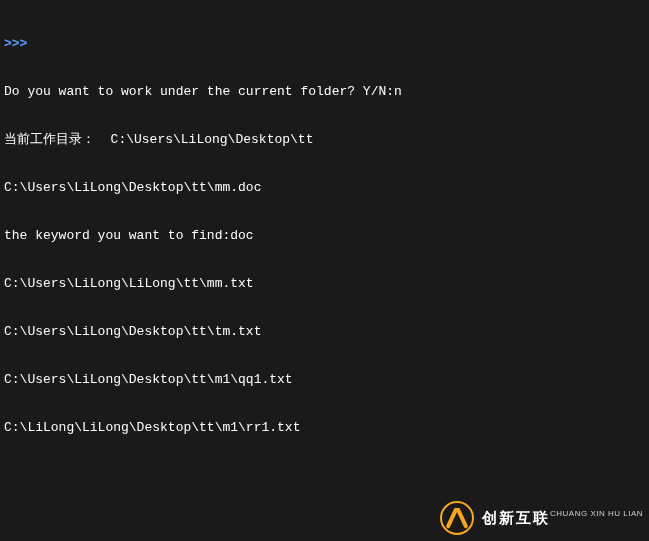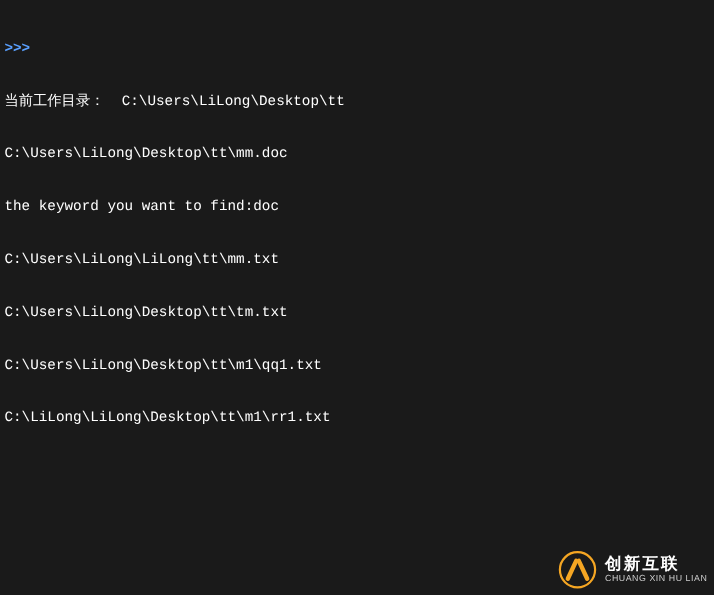--- a/index.html
+++ b/index.html
@@ -58,21 +58,21 @@
     transform: rotate(25deg);
   }
   .wm-logo::after {
     height: 22px;
     top: 4px;
     right: 8px;
     transform: rotate(-25deg);
   }
   .wm-text {
     display: flex;
-    flex-direction: column;
+    flex-direction: row;
     line-height: 1.1;
   }
   .wm-cn {
     color: #ffffff;
     font-family: "Microsoft YaHei", sans-serif;
     font-size: 15px;
     font-weight: bold;
     letter-spacing: 2px;
   }
   .wm-en {
@@ -81,20 +81,21 @@
     font-size: 8px;
     letter-spacing: 0.5px;
     text-align: center;
   }
 </style>
 </head>
 <body>
 
 <div class="terminal">
   <span class="line"><span class="prompt">&gt;&gt;&gt; </span></span>
+  <span class="line">Do you want to work under the current folder? Y/N:n</span>
   <span class="line">当前工作目录：  C:\Users\LiLong\Desktop\tt</span>
   <span class="line">C:\Users\LiLong\Desktop\tt\mm.doc</span>
   <span class="line">the keyword you want to find:doc</span>
   <span class="line">C:\Users\LiLong\LiLong\tt\mm.txt</span>
   <span class="line">C:\Users\LiLong\Desktop\tt\tm.txt</span>
   <span class="line">C:\Users\LiLong\Desktop\tt\m1\qq1.txt</span>
   <span class="line">C:\LiLong\LiLong\Desktop\tt\m1\rr1.txt</span>
   
   
   

